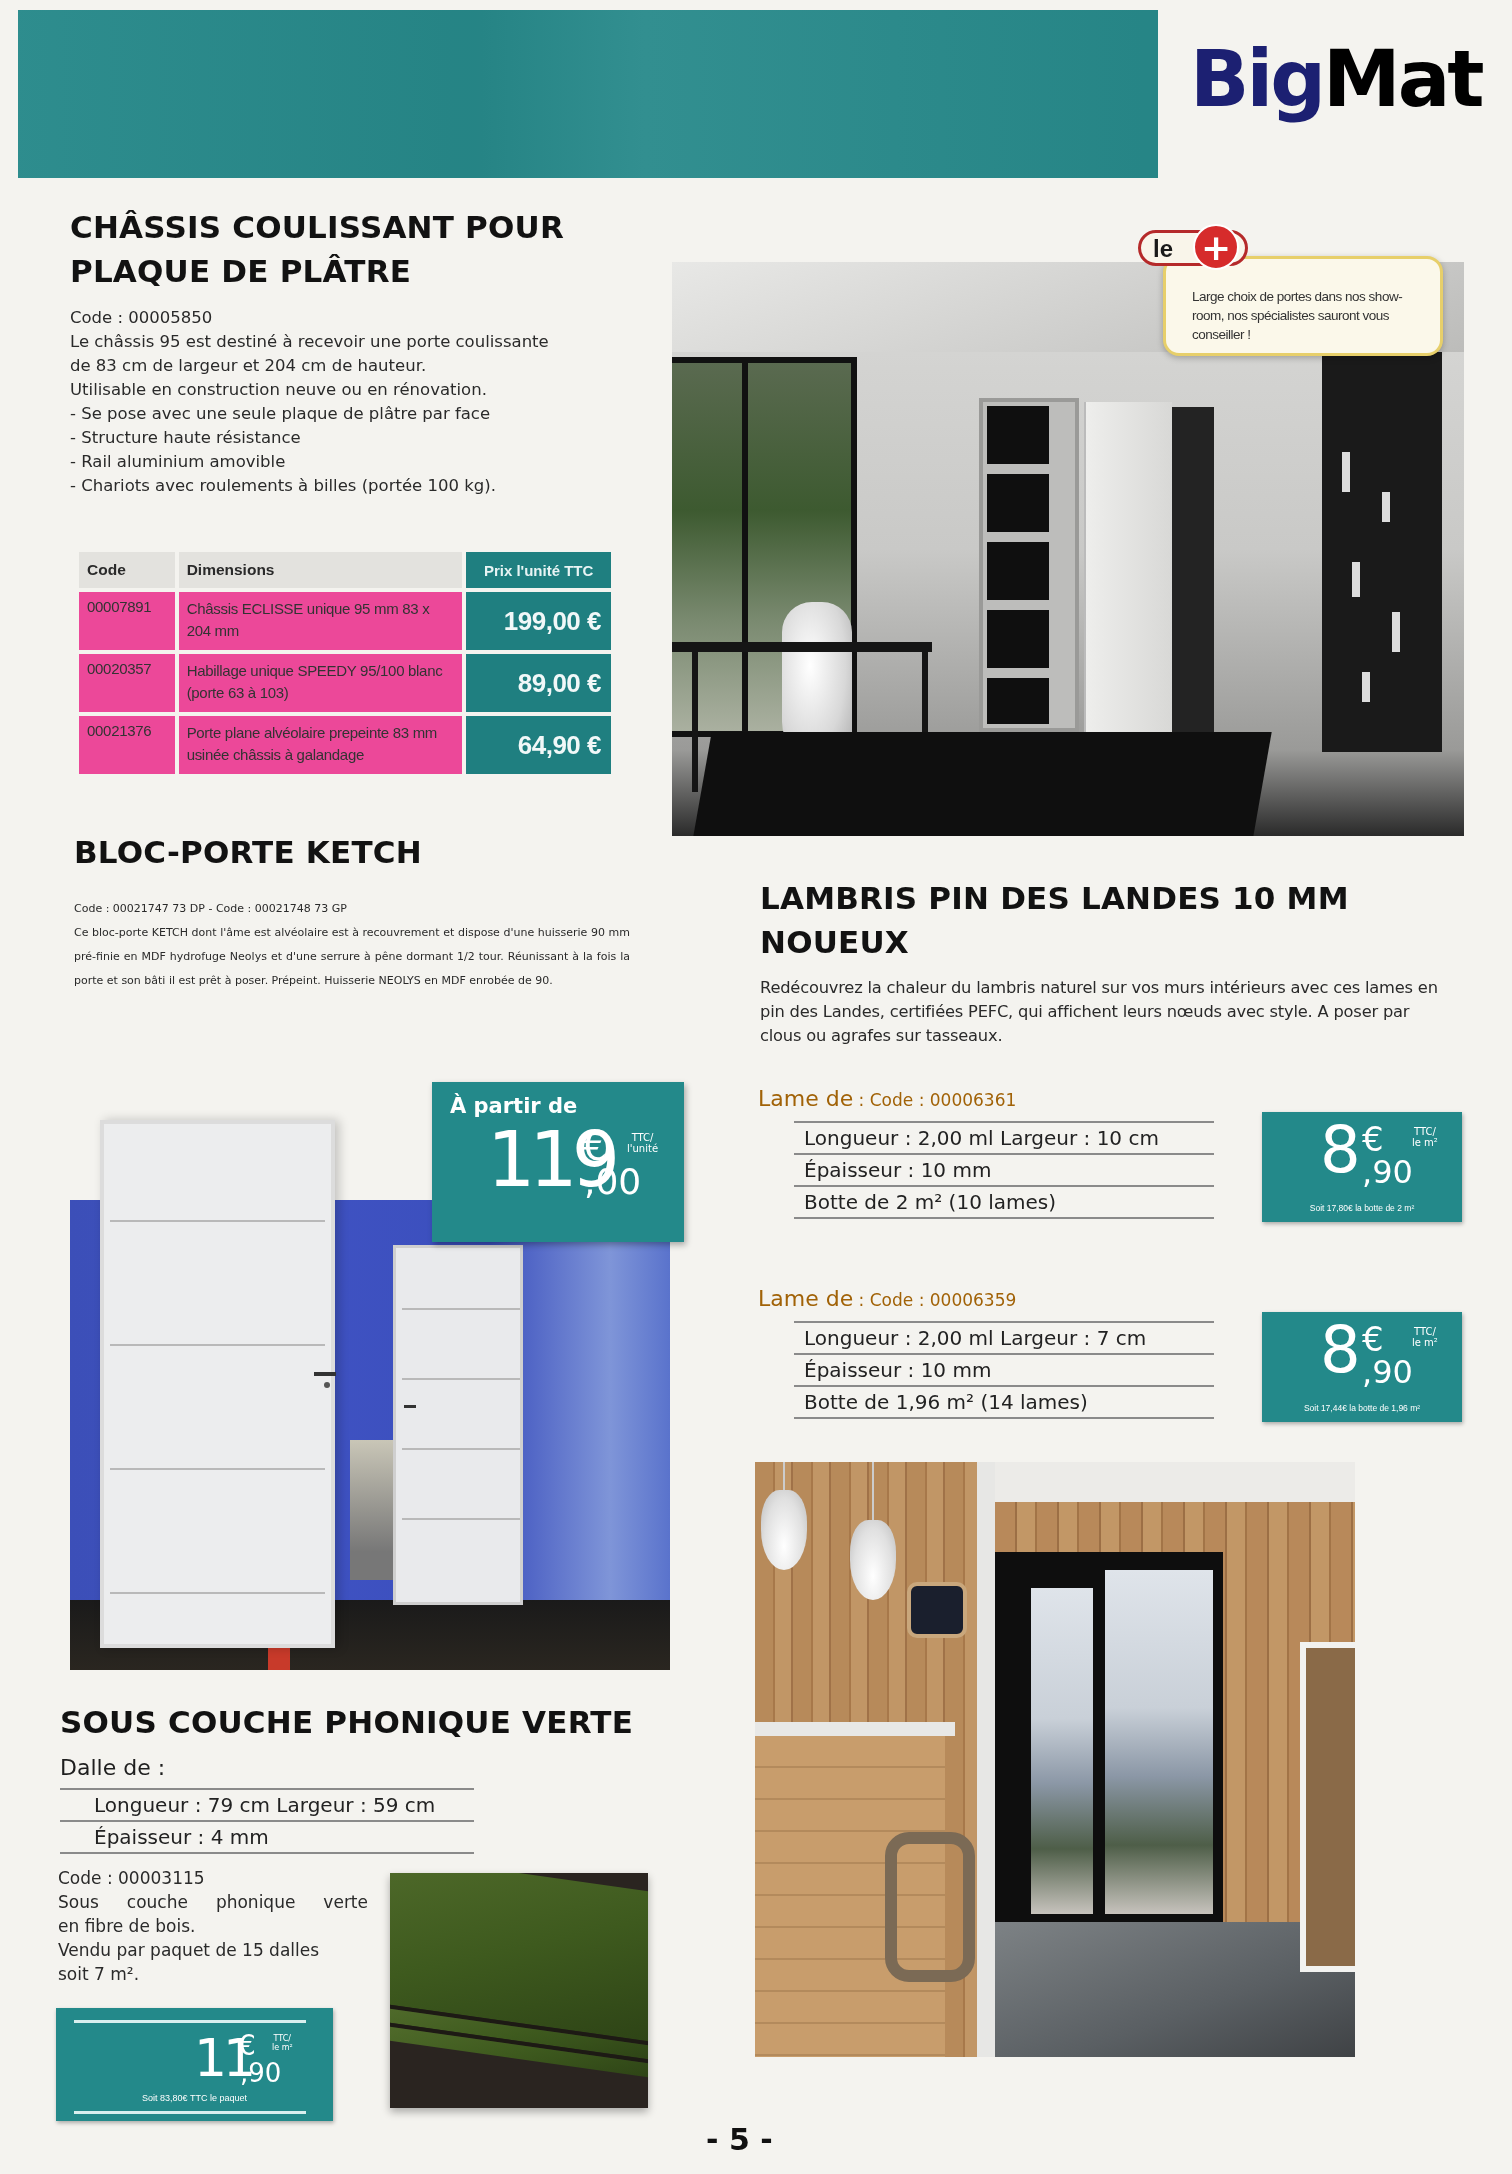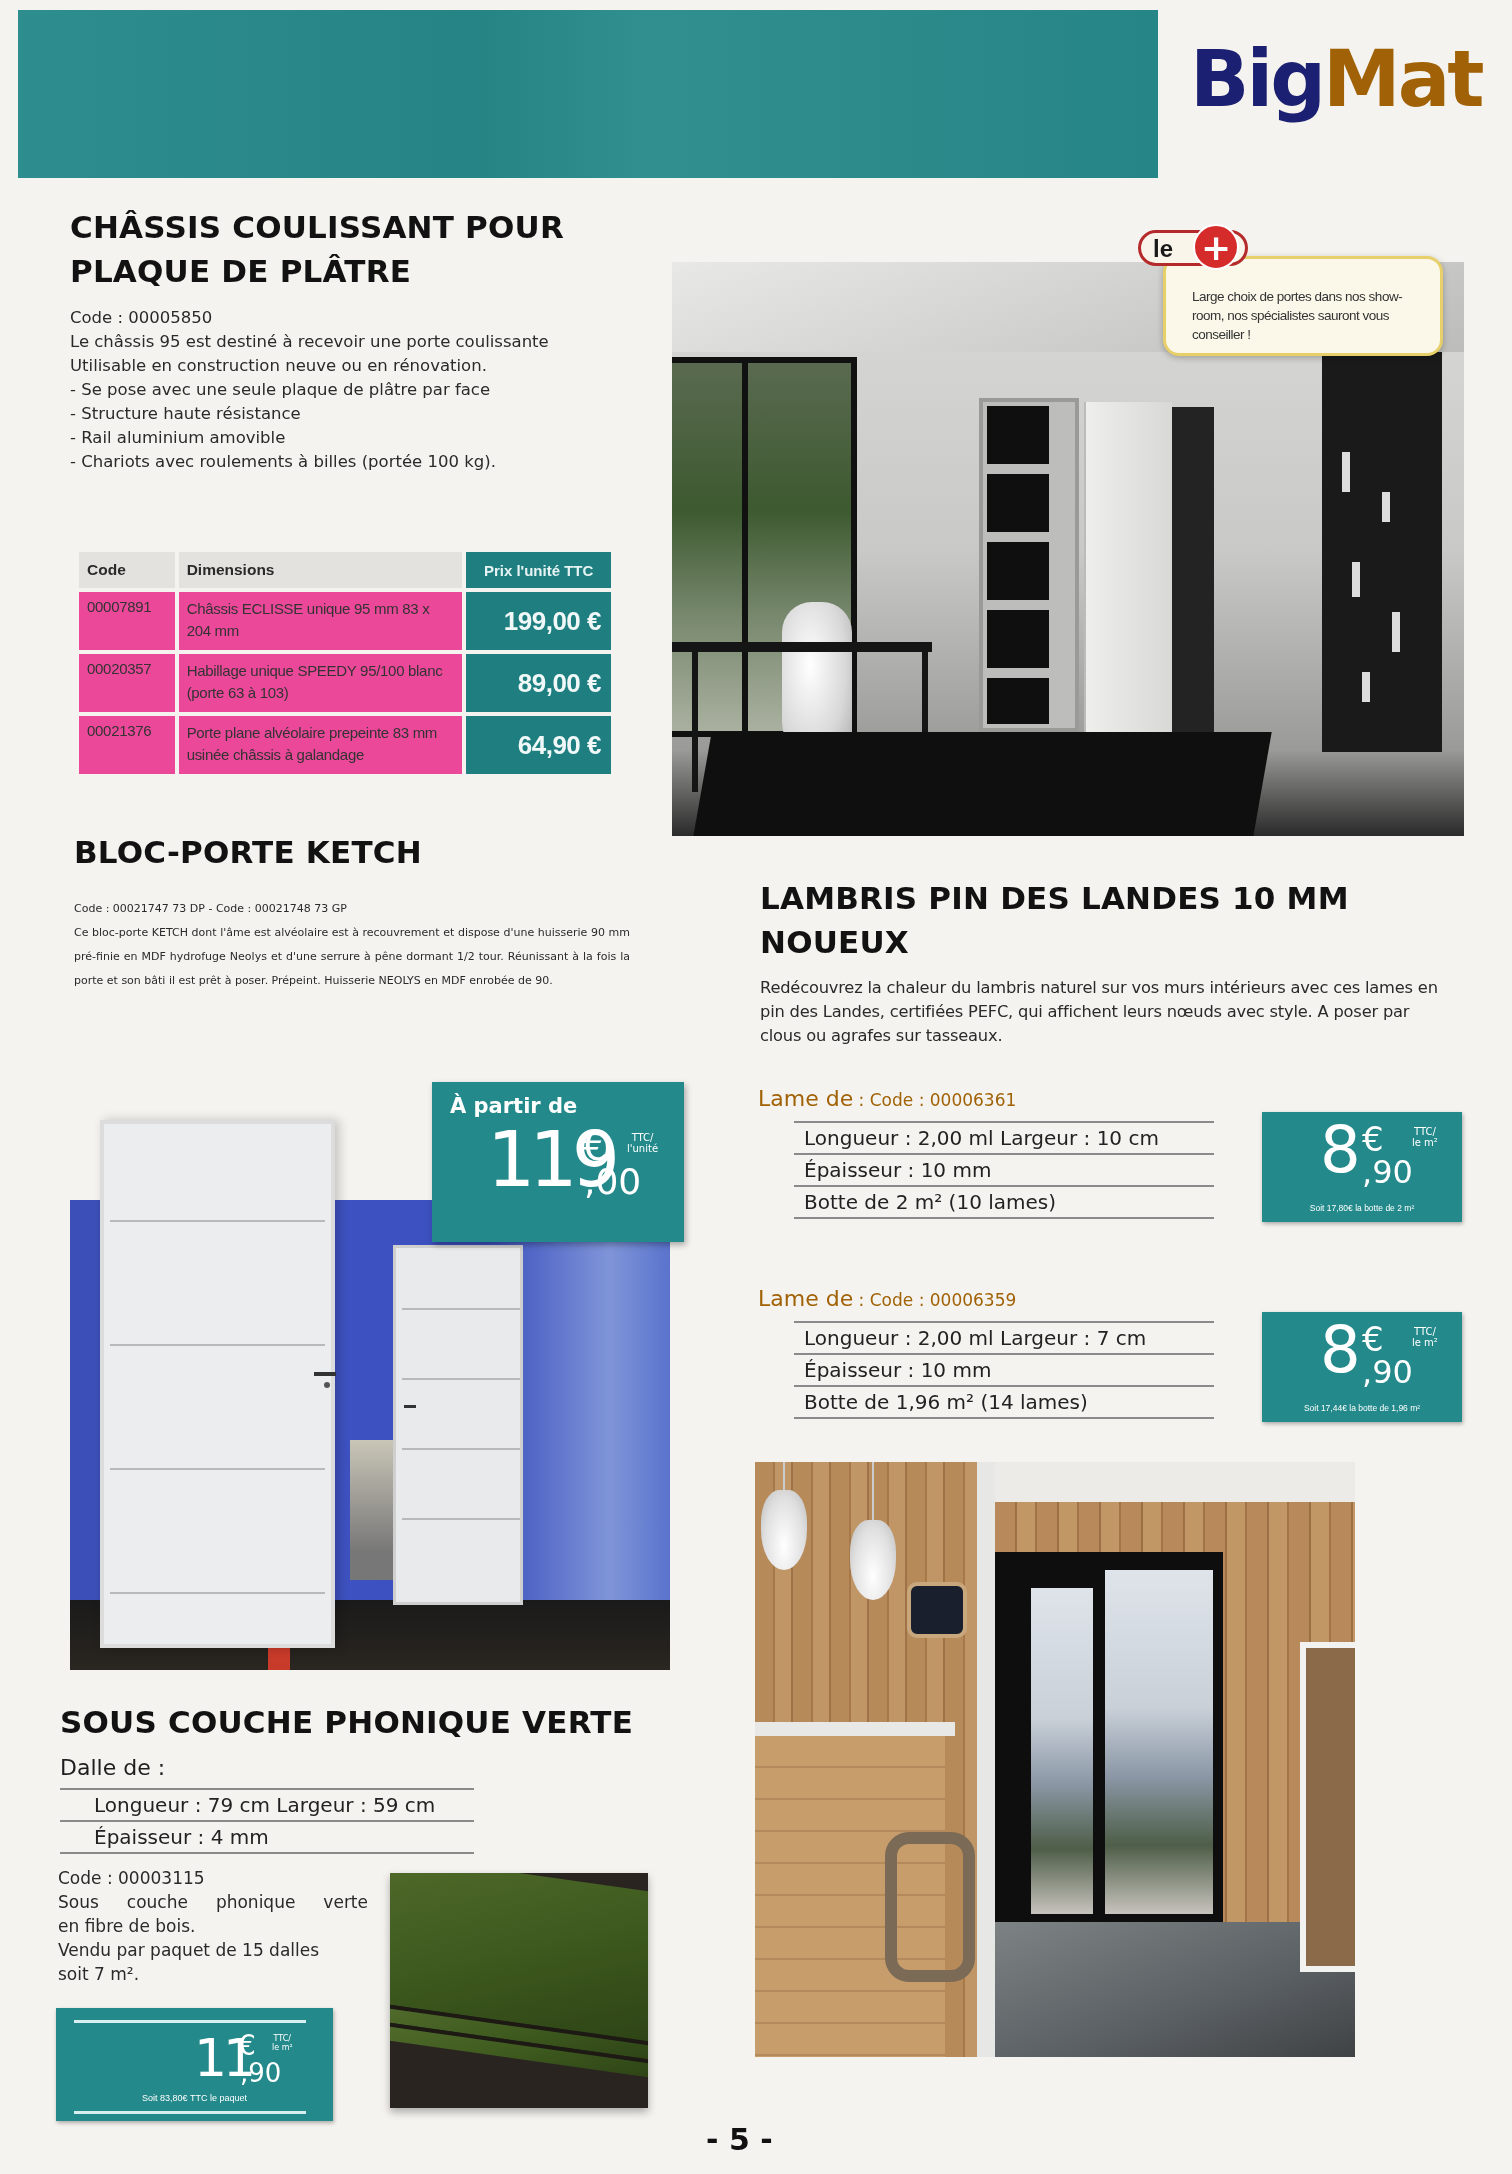--- a/index.html
+++ b/index.html
@@ -5,21 +5,21 @@
   * { box-sizing: border-box; margin: 0; padding: 0; }
   html, body { width: 1512px; height: 2174px; background: #f4f3ef; overflow: hidden; }
   body { position: relative; font-family: "DejaVu Sans", sans-serif; color: #1b1b1b; }
   .abs { position: absolute; }
 
   
   .teal-band { left: 18px; top: 10px; width: 1140px; height: 168px; background: #27898a;
     background-image: linear-gradient(90deg, rgba(255,255,255,0.03) 0, rgba(0,0,0,0.04) 40%, rgba(255,255,255,0.05) 55%, rgba(0,0,0,0.03) 100%); }
   .logo { left: 1190px; top: 40px; font-family: "DejaVu Sans", sans-serif; font-weight: 900; font-size: 78px; letter-spacing: -3px; line-height: 1; }
   .logo .big { color: #1c2072; }
-  .logo .mat { color: #a16207; }
+  .logo .mat { color: #000000; }
 
   
   .h-title { font-family: "DejaVu Sans", sans-serif; font-weight: 700; font-size: 31px; line-height: 44px; letter-spacing: 0.2px; color: #121212; }
   .body-txt { font-family: "DejaVu Sans", sans-serif; font-size: 17px; line-height: 24px; color: #2a2a2a; }
   .justify { text-align: justify; }
 
   
   .chassis-title { left: 70px; top: 205px; width: 580px; }
   .chassis-body { left: 70px; top: 306px; width: 560px; font-size: 16.5px; line-height: 24px; }
   .chassis-body div { white-space: nowrap; }
@@ -141,20 +141,21 @@
 <div class="abs teal-band"></div>
 <div class="abs logo"><span class="big">Big</span><span class="mat">Mat</span></div>
 
 <div class="abs h-title chassis-title">
   <div>CHÂSSIS COULISSANT POUR</div>
   <div>PLAQUE DE PLÂTRE</div>
 </div>
 <div class="abs body-txt chassis-body">
   <div>Code : 00005850</div>
   <div>Le châssis 95 est destiné à recevoir une porte coulissante</div>
+  <div>de 83 cm de largeur et 204 cm de hauteur.</div>
   <div>Utilisable en construction neuve ou en rénovation.</div>
   <div>- Se pose avec une seule plaque de plâtre par face</div>
   <div>- Structure haute résistance</div>
   <div>- Rail aluminium amovible</div>
   <div>- Chariots avec roulements à billes (portée 100 kg).</div>
 </div>
 
 <table class="abs ptable">
   <thead>
     <tr>

